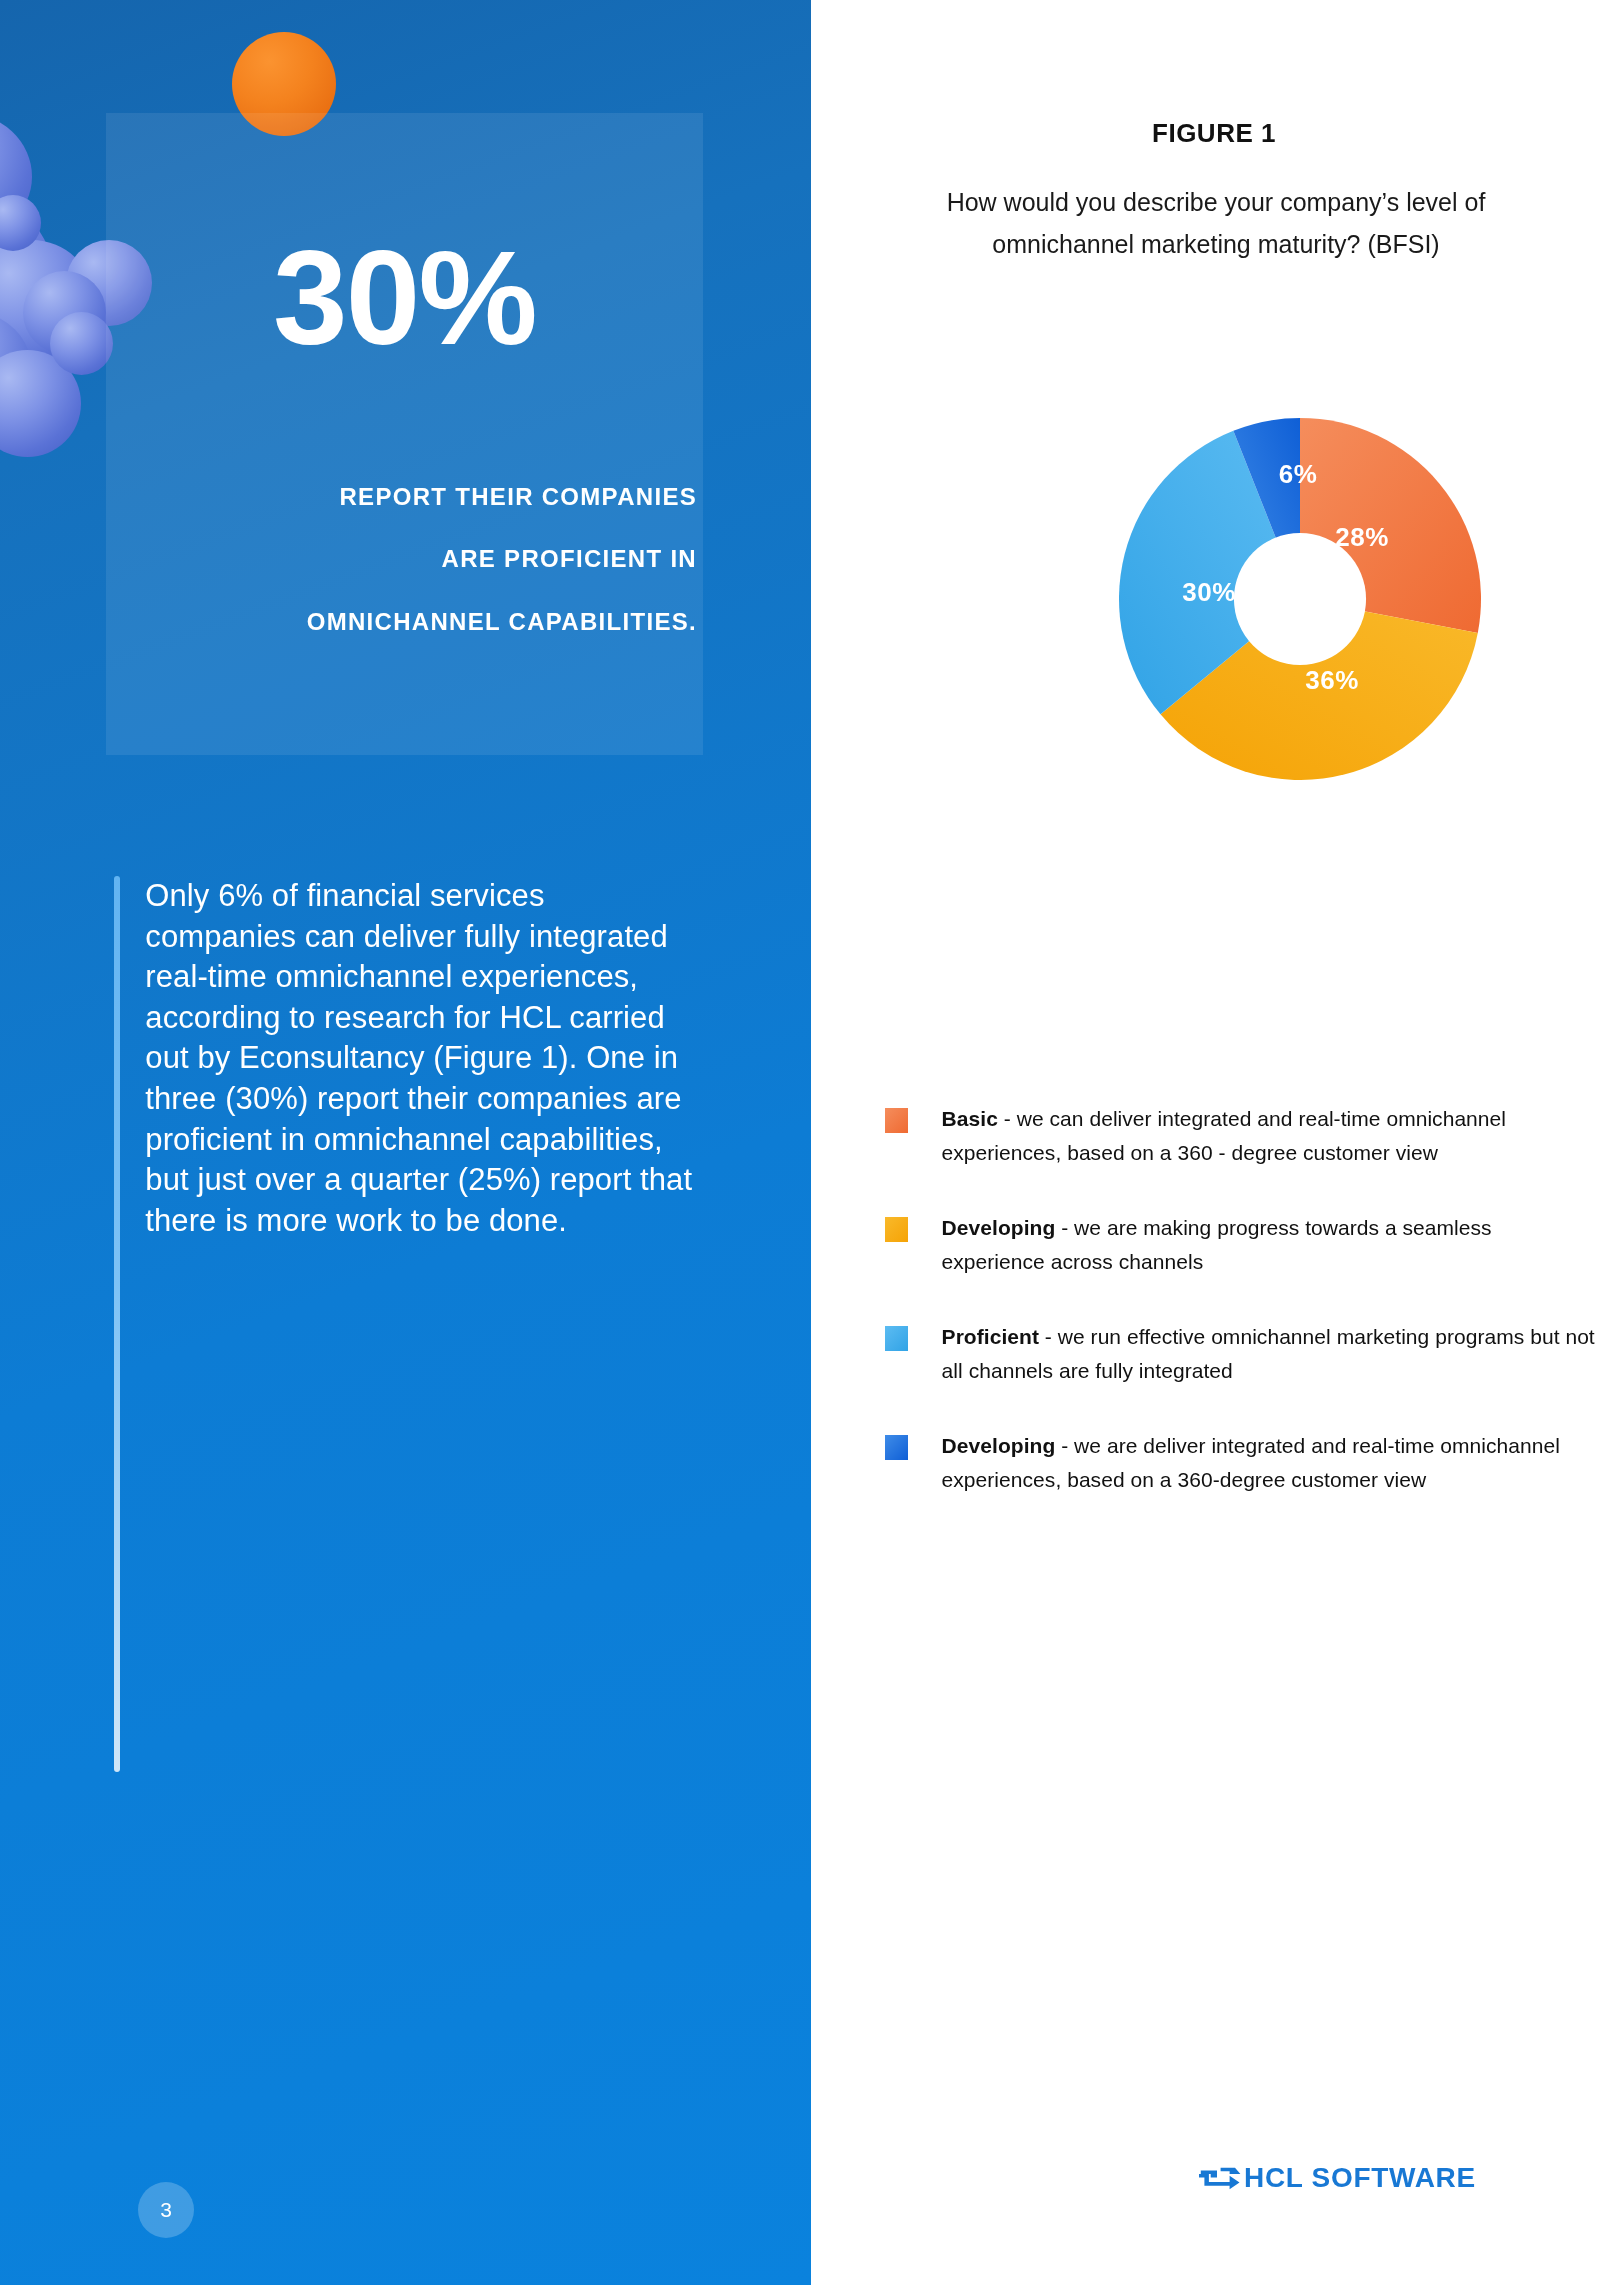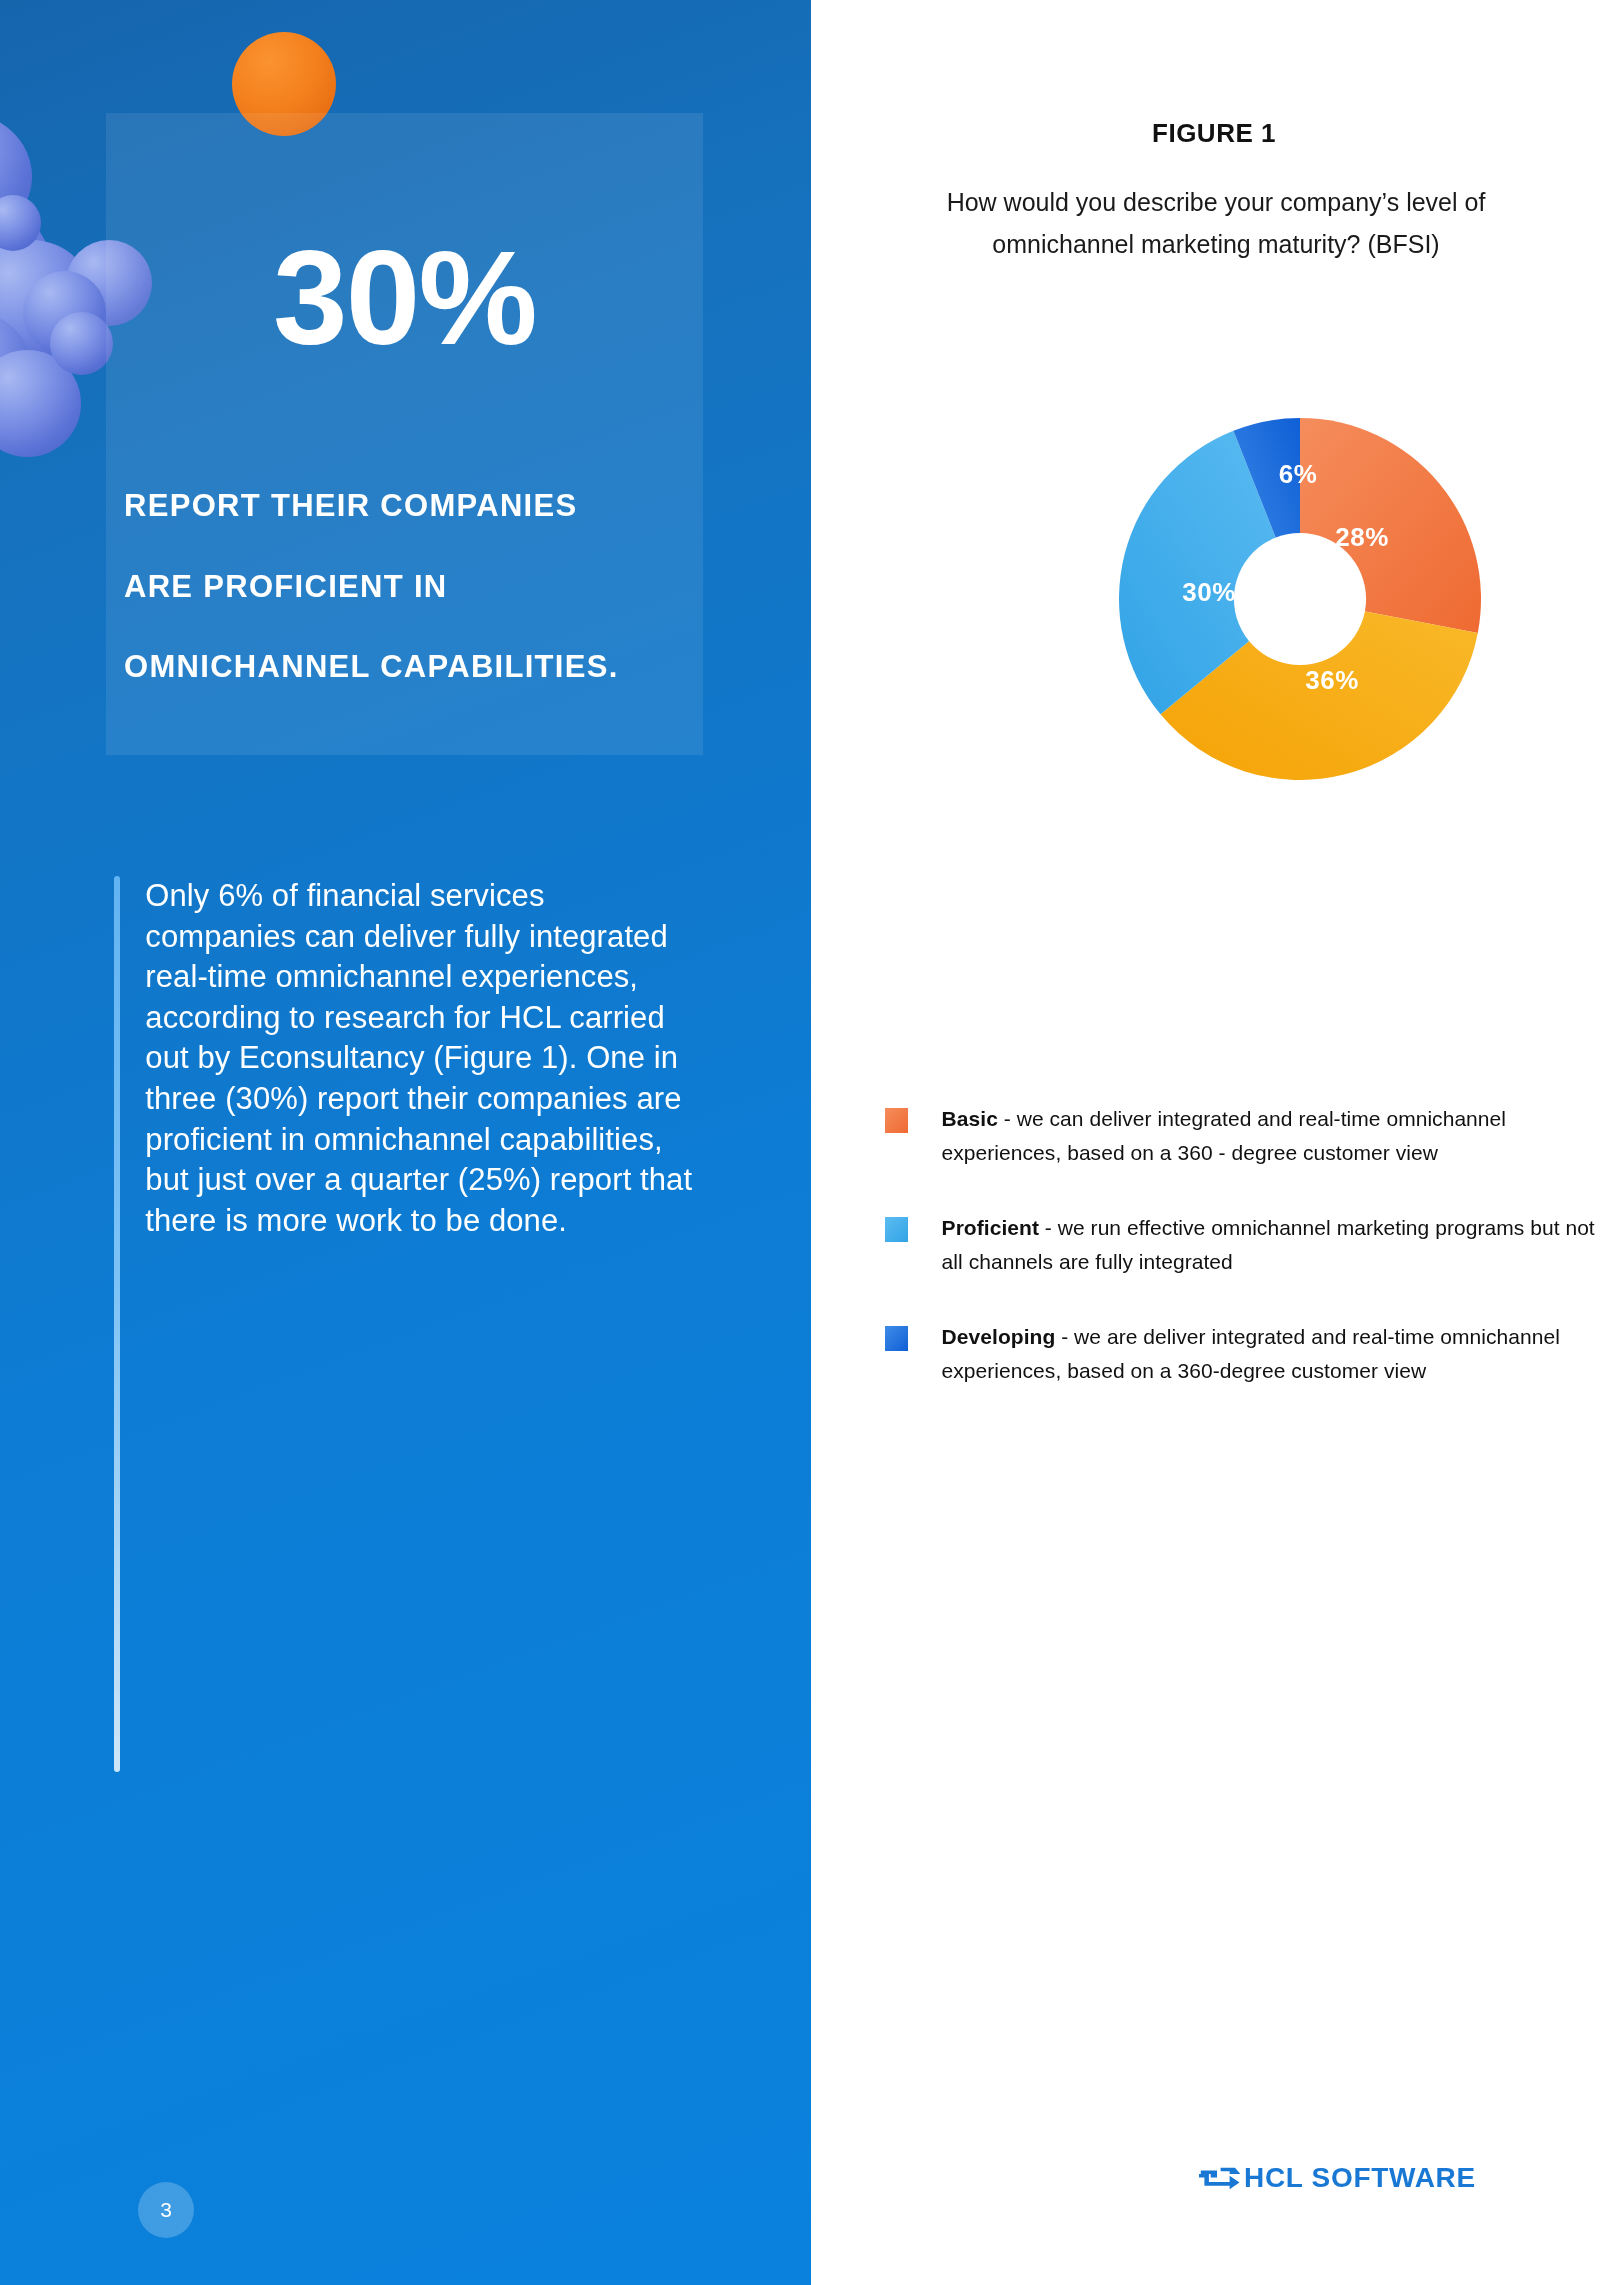--- a/index.html
+++ b/index.html
@@ -32,23 +32,23 @@
   .glass-panel {
     position:absolute; left:106px; top:113px; width:597px; height:642px;
     background:rgba(255,255,255,0.085);
   }
   #stat-number {
     position:absolute; left:106px; top:231px; width:597px;
     text-align:center; color:#ffffff;
     font-size:134px; font-weight:bold; letter-spacing:-1.8px; line-height:1;
   }
   #stat-caption {
-    position:absolute; left:124px; top:466px; width:561px;
-    text-align:left; color:#ffffff;
-    font-size:31px; font-weight:bold; letter-spacing:1.3px; line-height:2.6;
+    position:absolute; left:136px; top:466px; width:561px;
+    text-align:right; color:#ffffff;
+    font-size:24px; font-weight:bold; letter-spacing:1.3px; line-height:2.6;
   }
   #stat-caption div { white-space:nowrap; }
 
   
   #body-block {
     position:absolute; left:114px; top:876px; width:579px;
     display:flex; gap:25px;
   }
   #accent-bar {
     width:6.3px; height:896px; border-radius:3.6px; flex:none;
@@ -176,20 +176,26 @@
   </div>
 
   <div id="legend">
     <div class="legend-row">
       <div class="swatch" style="background:linear-gradient(135deg,#f58d5c,#ef6a32);"></div>
       <div class="legend-text">
         <b>Basic</b><span> - we can deliver integrated and real-time omnichannel experiences, based on a 360 - degree customer view</span>
       </div>
     </div>
     <div class="legend-row">
+      <div class="swatch" style="background:linear-gradient(135deg,#f9b92a,#f5a306);"></div>
+      <div class="legend-text">
+        <b>Developing</b><span> - we are making progress towards a seamless experience across channels</span>
+      </div>
+    </div>
+    <div class="legend-row">
       <div class="swatch" style="background:linear-gradient(135deg,#5cbcf2,#31a3e6);"></div>
       <div class="legend-text">
         <b>Proficient</b><span> - we run effective omnichannel marketing programs but not all channels are fully integrated</span>
       </div>
     </div>
     <div class="legend-row">
       <div class="swatch" style="background:linear-gradient(135deg,#3f8ce8,#0f5fd6);"></div>
       <div class="legend-text">
         <b>Developing</b><span> - we are deliver integrated and real-time omnichannel experiences, based on a 360-degree customer view</span>
       </div>

